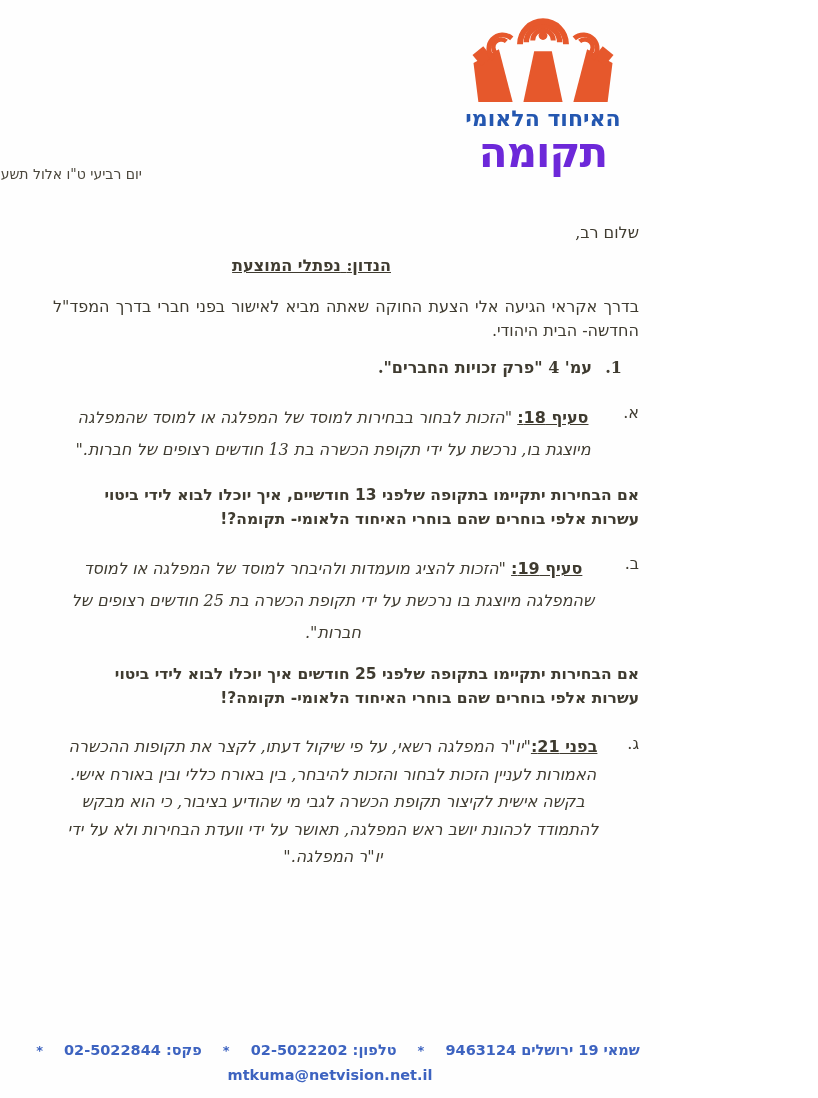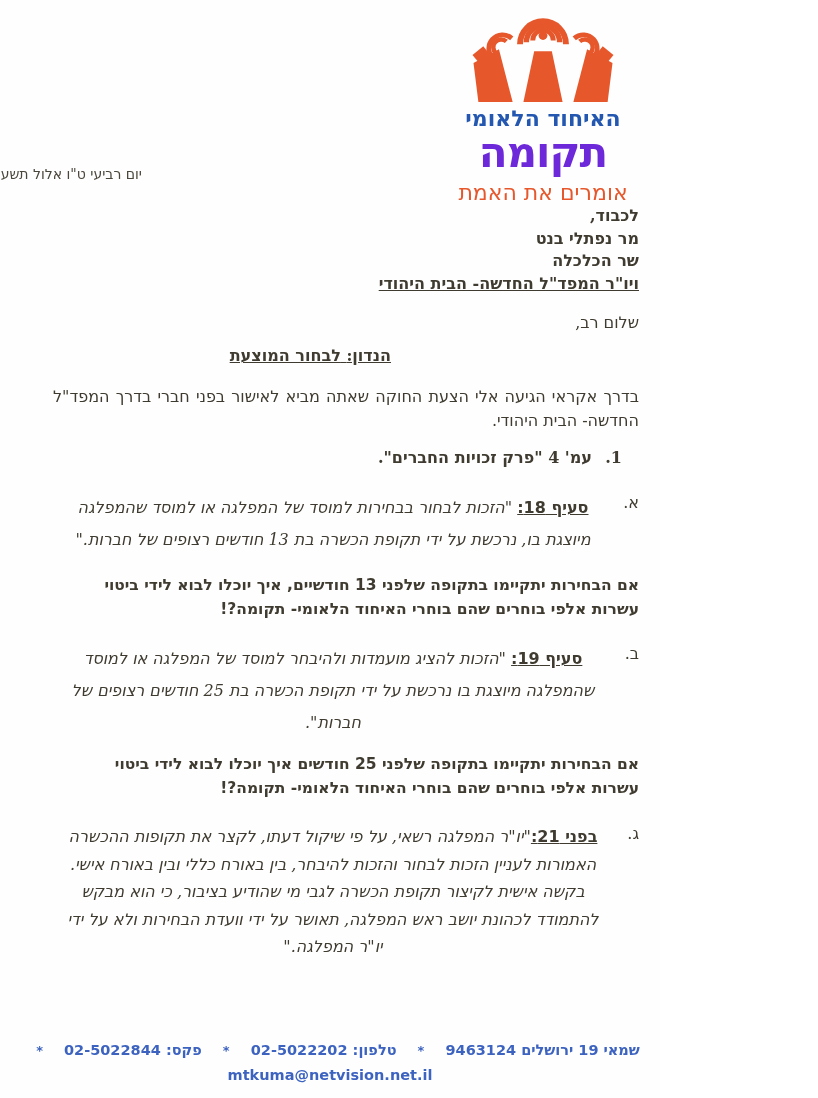--- a/index.html
+++ b/index.html
@@ -71,39 +71,32 @@
         </g>
 
         <g transform="rotate(48 120 34)">
           <path d="M 112,37 A 8,8 0 1 1 128,37" stroke-width="4.6"></path>
           <path d="M 106,39 A 14,14 0 1 1 134,39" stroke-width="5"></path>
         </g>
       </g>
     </svg>
     <div class="logo-line1">האיחוד הלאומי</div>
     <div class="logo-line2">תקומה</div>
-    <div class="logo-tagline">אומרים את האמת</div>
   </div>
 
   <div class="date-line">יום רביעי ט"ו אלול תשע"ד</div>
 
   <div class="content">
 
-    <div class="recipient">
-      <div>לכבוד,</div>
-      <div>מר נפתלי בנט</div>
-      <div>שר הכלכלה</div>
-      <div class="underlined">ויו"ר המפד"ל החדשה- הבית היהודי</div>
-    </div>
 
     <div class="greeting">שלום רב,</div>
 
     <div class="subject">
       <span>הנדון:</span>
-      <span>לבחור המוצעת</span>
+      <span>נפתלי המוצעת</span>
     </div>
 
     <div class="para-intro">בדרך אקראי הגיעה אלי הצעת החוקה שאתה מביא לאישור בפני חברי בדרך המפד"ל החדשה- הבית היהודי.</div>
 
 
     <div class="list-1">
       <span class="num">1.</span>
       <span>עמ' 4 "פרק זכויות החברים".</span>
     </div>
 

